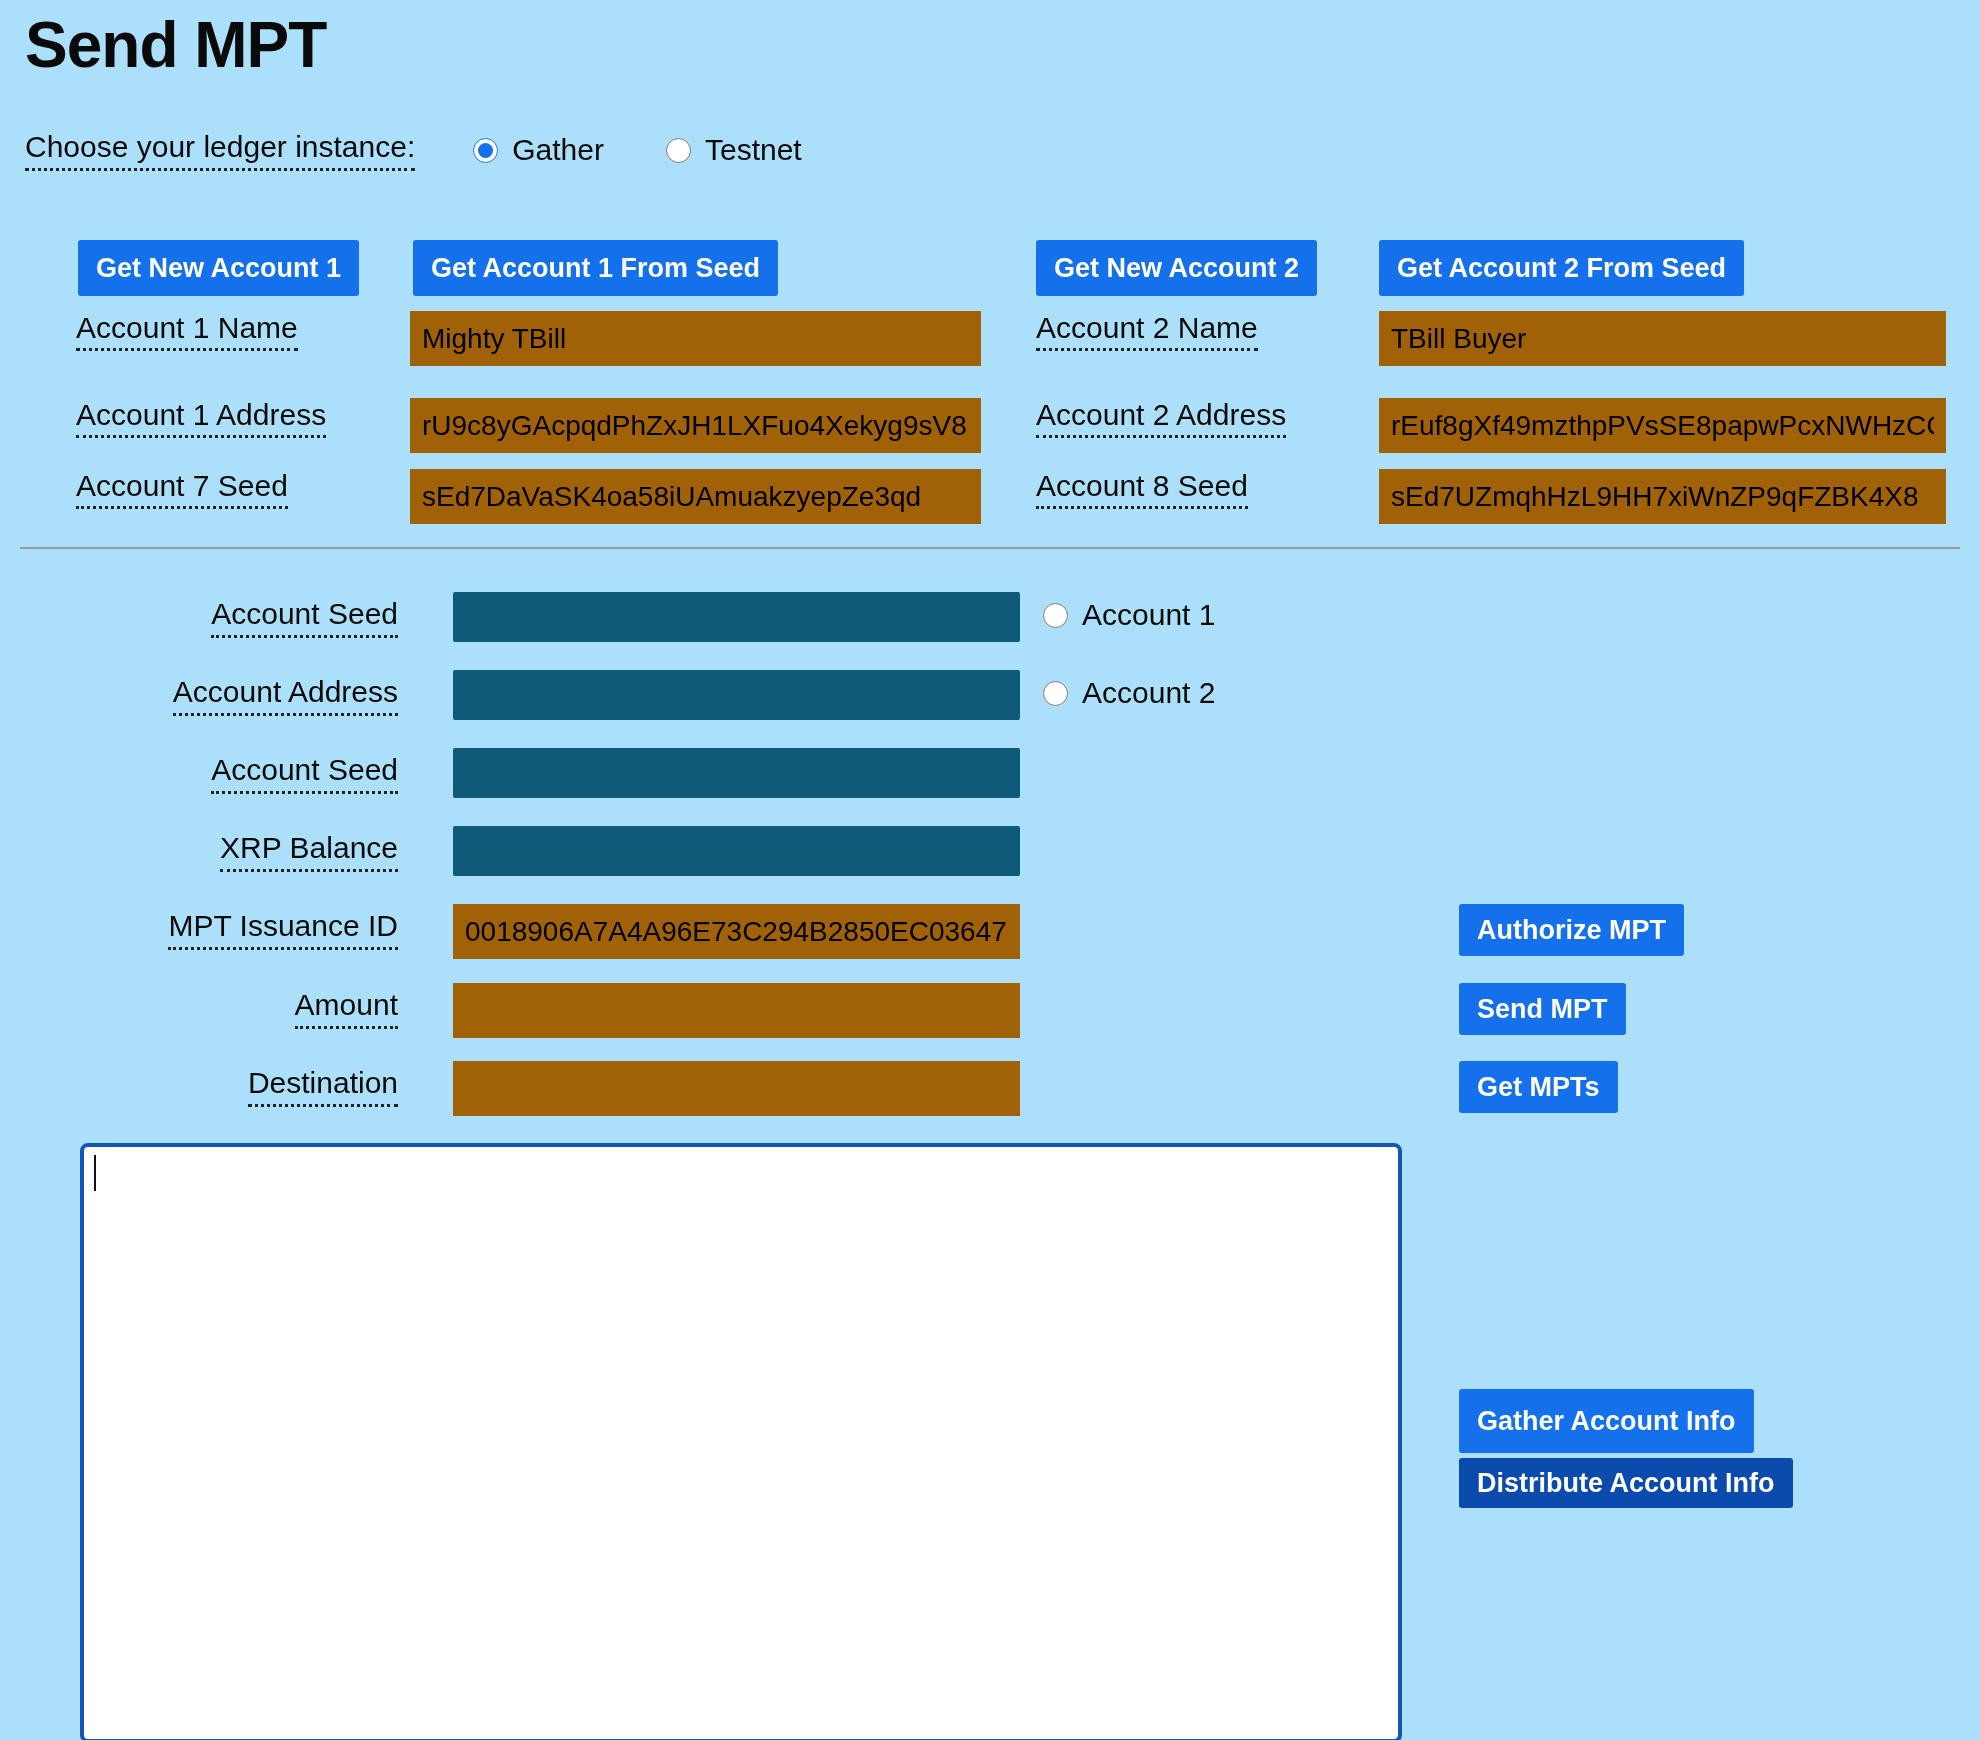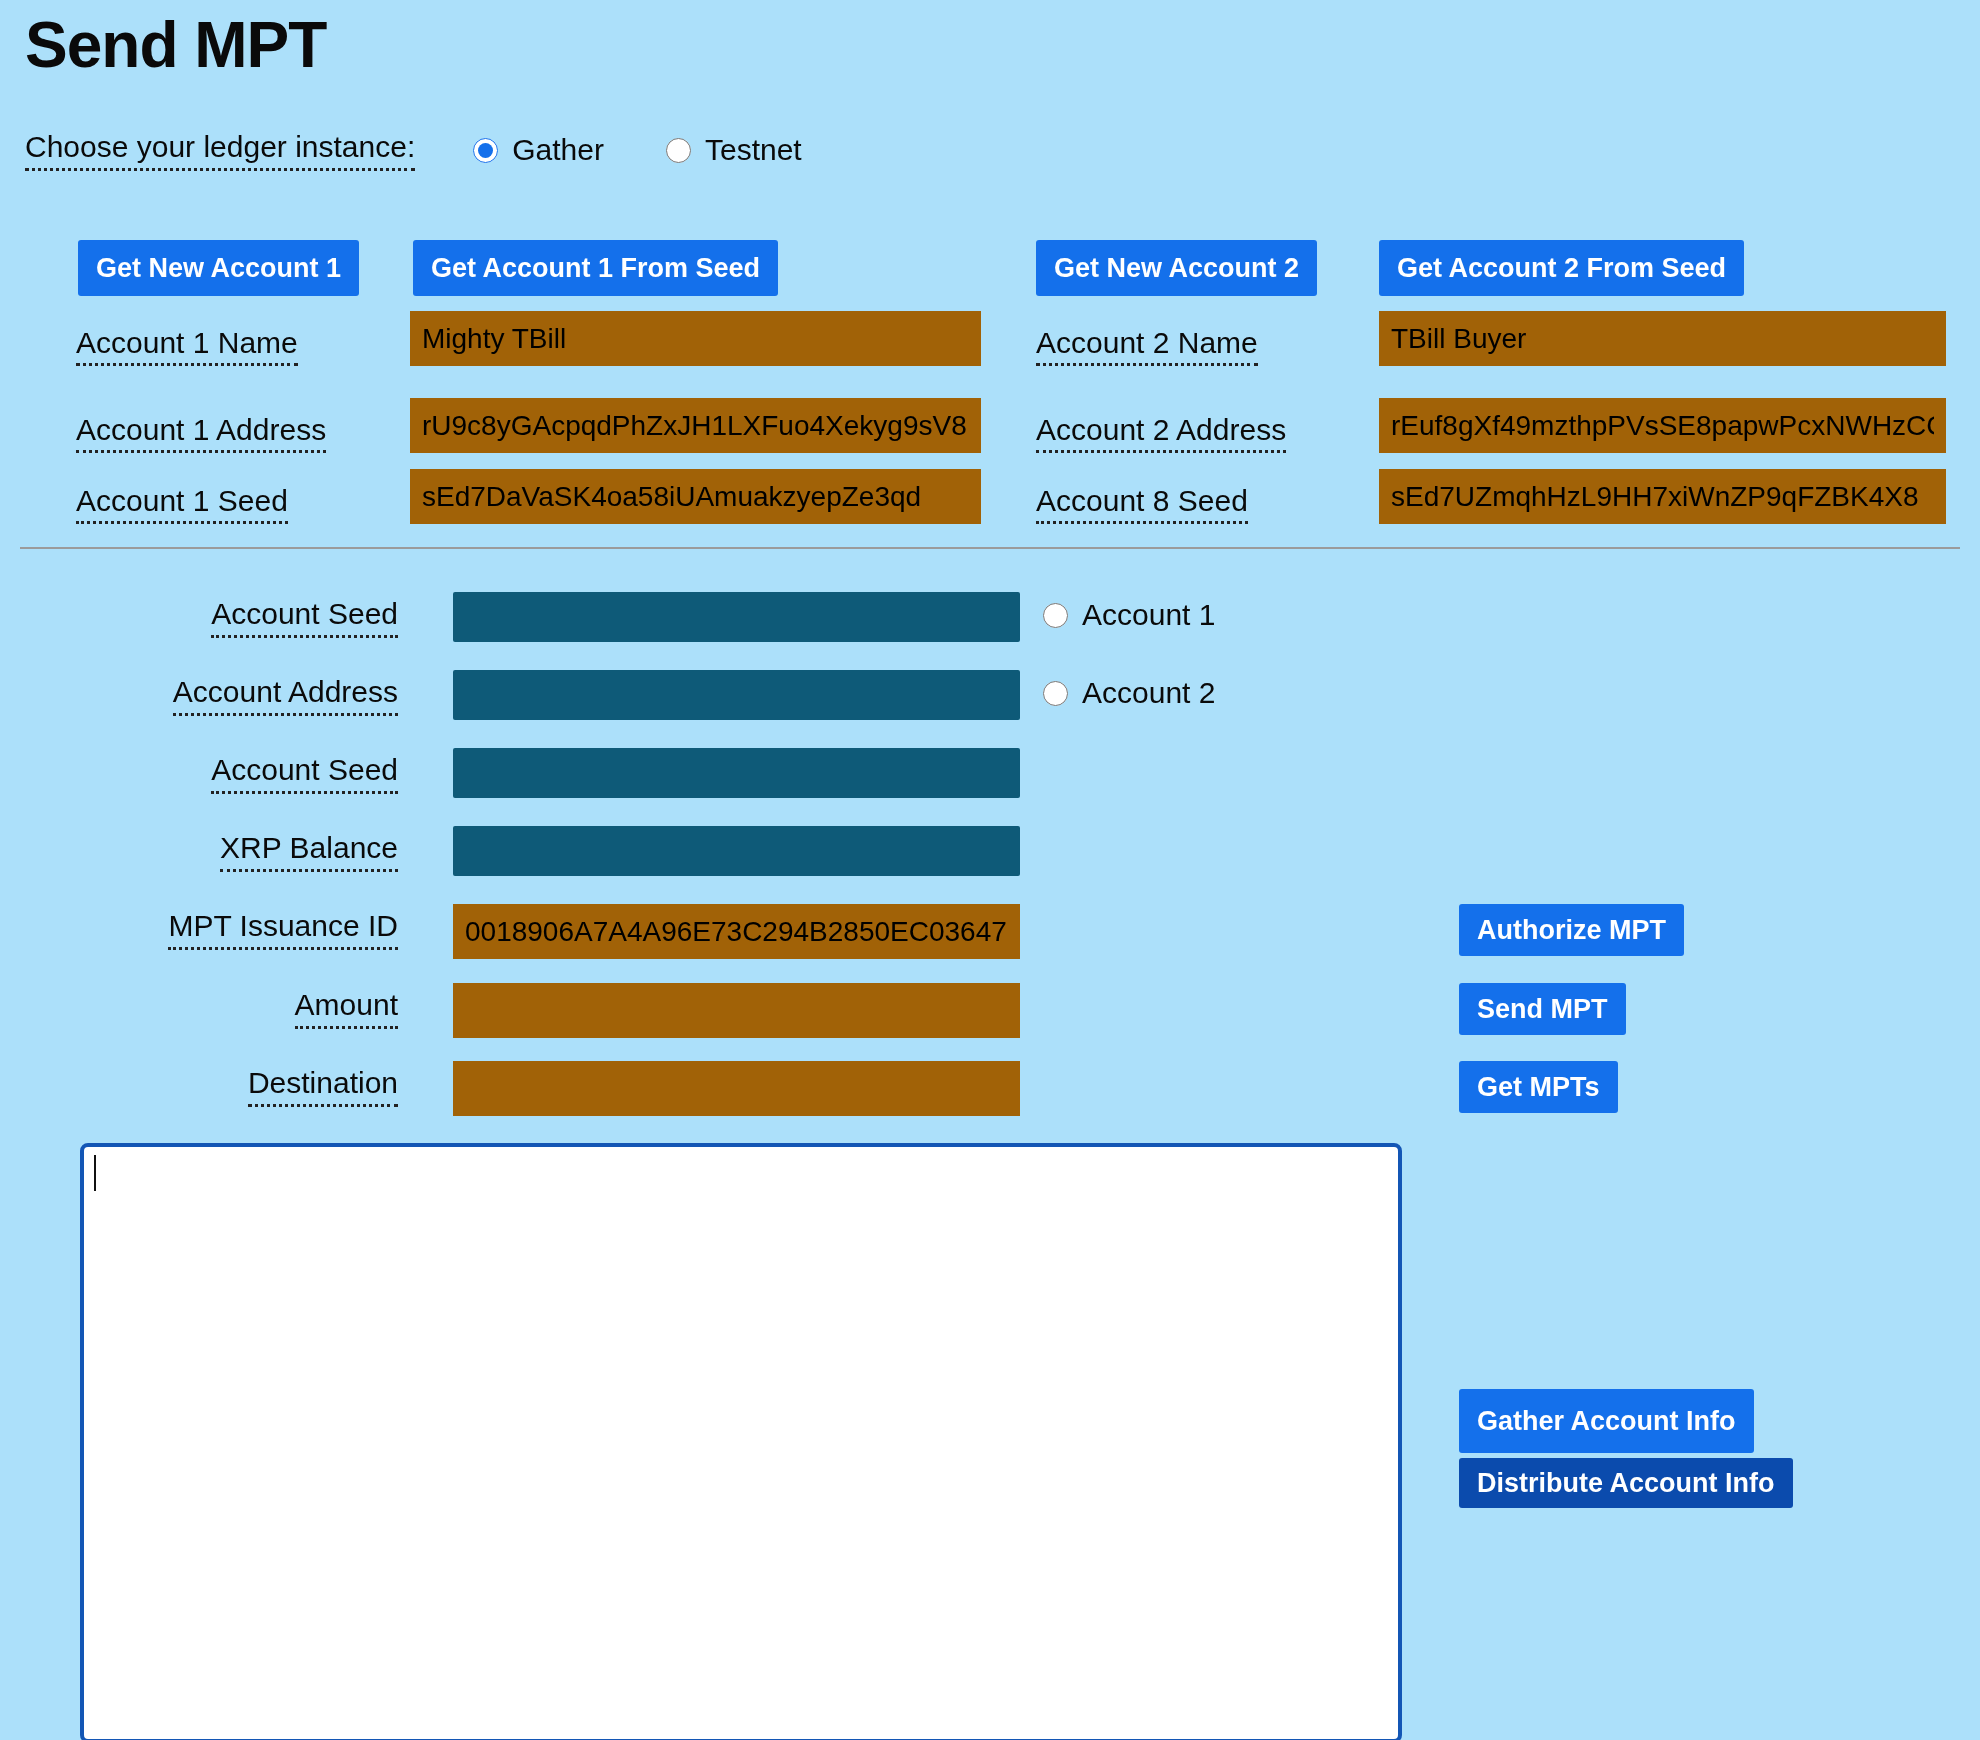--- a/index.html
+++ b/index.html
@@ -19,21 +19,21 @@
   .btn{position:absolute;display:flex;align-items:center;justify-content:center;
     background:var(--accent,#1470eb);color:#fff;border:none;font-family:"Liberation Sans",sans-serif;
     font-size:27px;font-weight:600;padding:0 18px;height:56px;border-radius:3px;white-space:nowrap;}
   .btn.dark{background:var(--accent_dark,#0b4bad);}
 
   .btn-new1{left:78px;top:240px;}
   .btn-seed1{left:413px;top:240px;}
   .btn-new2{left:1036px;top:240px;}
   .btn-seed2{left:1379px;top:240px;}
 
-  .flabel{position:absolute;display:flex;align-items:flex-end;font-size:30px;color:#0a0a0a;height:55px;}
+  .flabel{position:absolute;display:flex;align-items:flex-start;font-size:30px;color:#0a0a0a;height:55px;}
   .flabel span{line-height:1.1;}
   .l-a1name{left:76px;top:311px;} .l-a1addr{left:76px;top:398px;} .l-a1seed{left:76px;top:469px;}
   .l-a2name{left:1036px;top:311px;} .l-a2addr{left:1036px;top:398px;} .l-a2seed{left:1036px;top:469px;}
 
   input.txt{position:absolute;height:55px;border:none;background:#a16207;color:#000;
     font-family:"Liberation Sans",sans-serif;font-size:28px;padding:0 12px;box-sizing:border-box;outline:none;}
   .i-a1name{left:410px;top:311px;width:571px;}
   .i-a1addr{left:410px;top:398px;width:571px;}
   .i-a1seed{left:410px;top:469px;width:571px;}
   .i-a2name{left:1379px;top:311px;width:567px;}
@@ -95,21 +95,21 @@
 
   <div class="flabel l-a1name">
       <span class="dotted">Account 1 Name</span>
     </div>
   <input class="txt i-a1name" type="text" value="Mighty TBill" style="">
   <div class="flabel l-a1addr">
       <span class="dotted">Account 1 Address</span>
     </div>
   <input class="txt i-a1addr" type="text" value="rU9c8yGAcpqdPhZxJH1LXFuo4Xekyg9sV8" style="">
   <div class="flabel l-a1seed">
-      <span class="dotted">Account 1 Seed</span>
+      <span class="dotted">Account 7 Seed</span>
     </div>
   <input class="txt i-a1seed" type="text" value="sEd7DaVaSK4oa58iUAmuakzyepZe3qd" style="">
 
   <div class="flabel l-a2name">
       <span class="dotted">Account 2 Name</span>
     </div>
   <input class="txt i-a2name" type="text" value="TBill Buyer" style="">
   <div class="flabel l-a2addr">
       <span class="dotted">Account 2 Address</span>
     </div>

